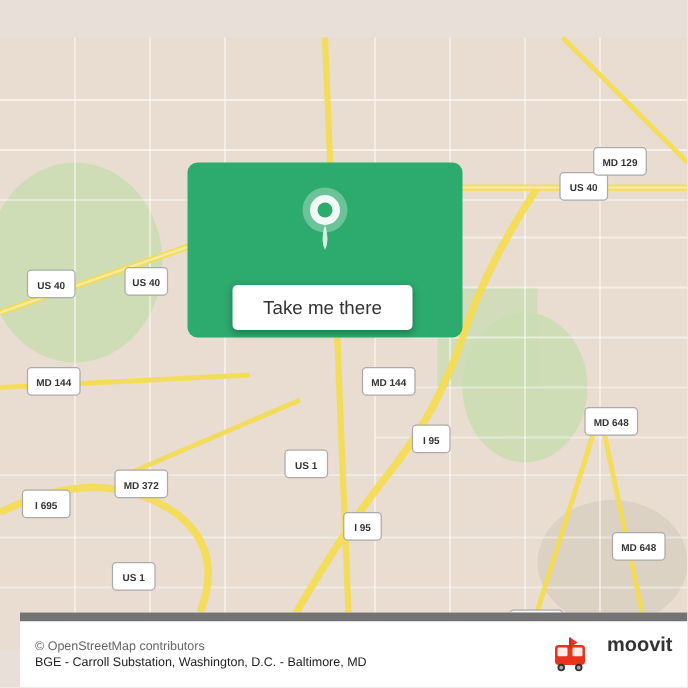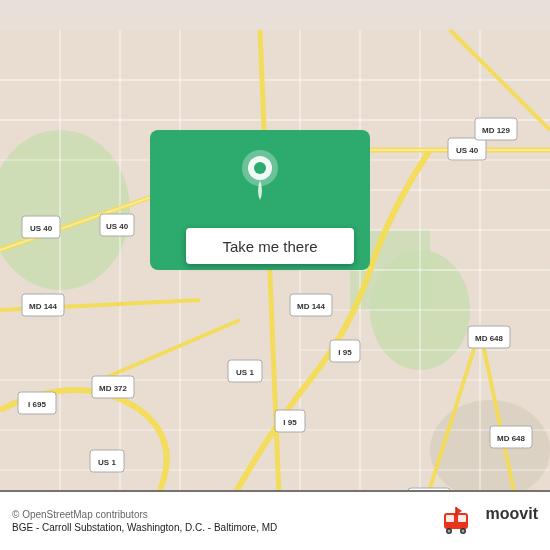--- a/index.html
+++ b/index.html
@@ -25,28 +25,28 @@
       position: absolute;
       top: 0; left: 0;
       width: 100%;
       height: 100%;
     }
 
     
     .info-bar {
       position: absolute;
       bottom: 0;
-      left: 0;
+      left: 16px;
       right: 0;
       background: white;
       padding: 8px 12px 8px 12px;
       display: flex;
       align-items: center;
       justify-content: space-between;
-      border-top: 2px solid #737373;
+      border-top: 7px solid #737373;
       height: 60px;
     }
 
     .info-text {
       display: flex;
       flex-direction: column;
     }
 
     .copyright-text {
       font-size: 10px;
@@ -75,21 +75,21 @@
       font-size: 16px;
       font-weight: bold;
       color: #333;
     }
 
     
     .take-me-there-btn {
       position: absolute;
       top: 228px;
       left: 186px;
-      width: 168px;
+      width: 144px;
       height: 36px;
       background: white;
       border: none;
       border-radius: 4px;
       font-size: 15px;
       font-weight: 500;
       color: #333;
       cursor: pointer;
       box-shadow: 0 2px 6px rgba(0,0,0,0.3);
       display: flex;

